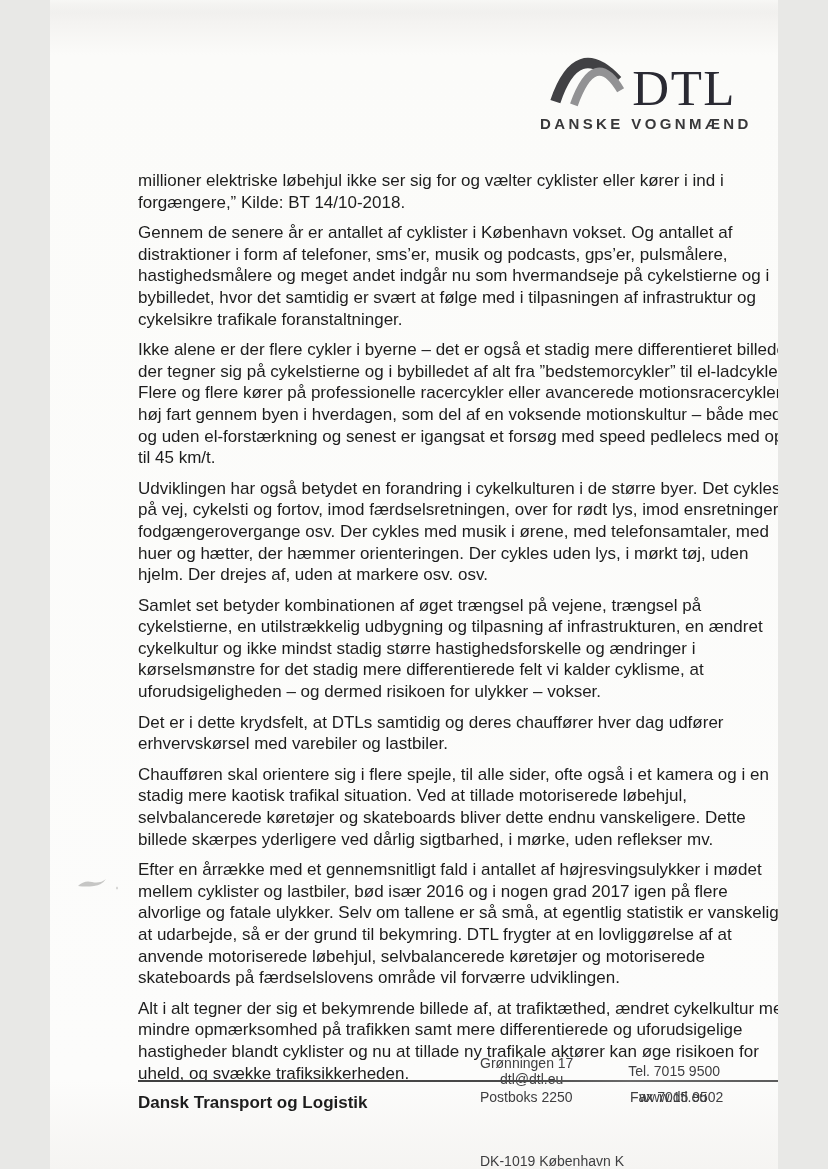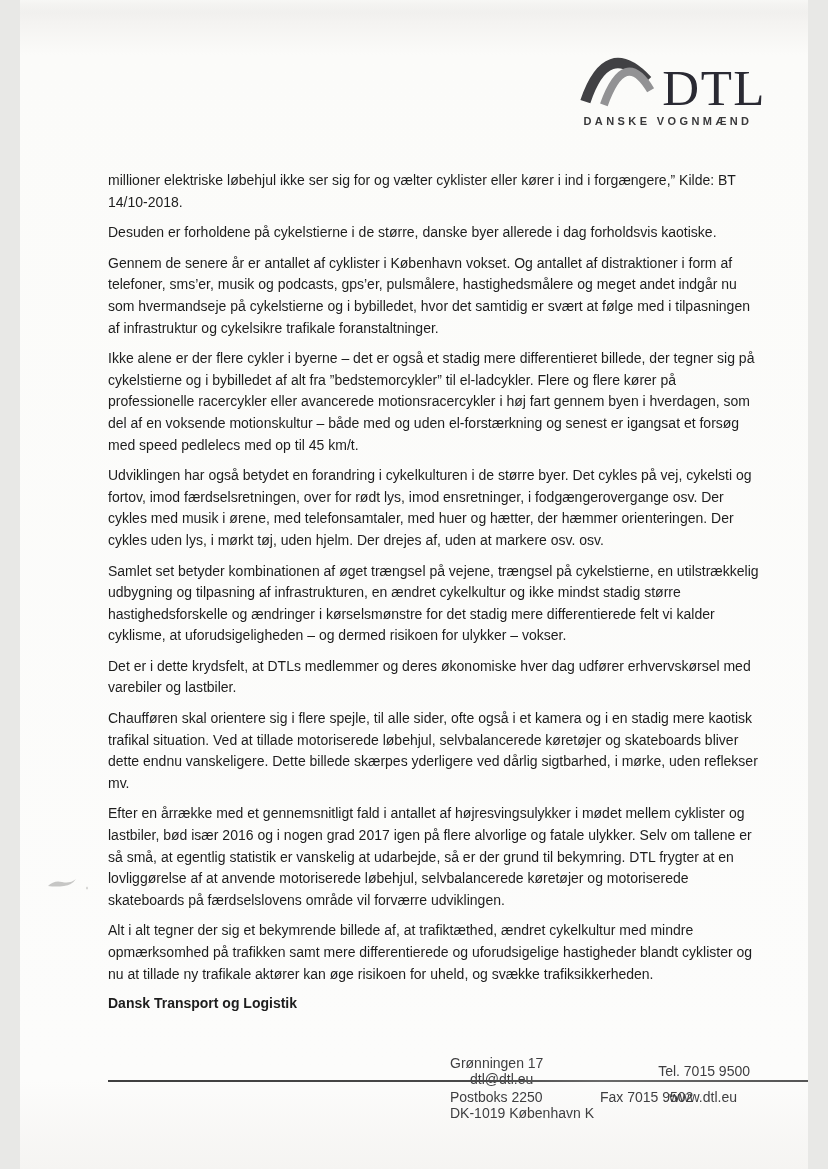--- a/index.html
+++ b/index.html
@@ -1,19 +1,19 @@
 <!DOCTYPE html>
 <html lang="da"><head>
 <meta charset="utf-8">
 <style>
   html,body { margin:0; padding:0; }
   body { background:#e8e8e6; }
   .page {
     position:relative;
-    width:788px; height:1169px;
+    width:728px; height:1169px;
     margin:0 auto;
     background:
       linear-gradient(180deg, #ecebe9 0px, #f4f3f1 22px, #fbfbf9 55px, #fcfcfb 1080px, #f5f4f2 1169px);
     overflow:hidden;
     font-family:"Liberation Sans", sans-serif;
     color:#1d1d1d;
   }
   
   .scan-edge-top {
     position:absolute; left:0; top:0; width:100%; height:14px;
@@ -30,30 +30,30 @@
   }
   .logo-arcs { width:96px; height:58px; margin-right:-6px; margin-bottom:2px; }
   .logo-dtl {
     font-family:"Liberation Serif", serif;
     font-size:51px; line-height:0.82;
     letter-spacing:1.5px;
     color:#2a2a33;
   }
   .logo-subtitle {
     margin-top:5px;
-    font-size:11px; font-weight:bold;
+    font-size:15px; font-weight:bold;
     letter-spacing:3.4px;
     color:#38383a;
     white-space:nowrap;
   }
 
   
   .body-text {
     position:absolute; left:88px; top:170px; width:655px;
-    font-size:14px; line-height:21.6px;
+    font-size:17px; line-height:21.6px;
     text-align:left;
   }
   .body-text p { margin:0 0 9px 0; }
   .body-text p.no-gap { margin-bottom:8px; }
   .signature { margin:0;font-weight:bold; }
 
   
   .smudge { position:absolute; left:26px; top:870px; opacity:.55; filter:blur(.6px); }
 
   
@@ -61,21 +61,21 @@
     position:absolute; left:88px; top:1080px; width:704px; height:2px;
     background:linear-gradient(90deg,#3f3f3f 0%, #4a4a4a 55%, #6a6a6a 70%, #555 100%);
   }
   .f {
     position:absolute; font-size:14px; line-height:15px; color:#3e3e40;
     white-space:nowrap;
   }
   .f-addr1 { left:430px; top:1056px; }
   .f-email { left:418px; top:1072px;margin-left:32px; }
   .f-addr2 { left:430px; top:1090px; }
-  .f-addr3 { left:430px; top:1106px; }
+  .f-addr3 { left:430px; top:1154px; }
   .f-fax   { left:580px; top:1090px; }
   .f-tel   { right:58px; top:1020px;margin-top:44px; }
   .f-web   { right:71px; top:1090px;text-align:center; }
 </style>
 </head>
 <body>
 
 <div class="page">
 
   <div class="scan-edge-top"></div>
@@ -86,26 +86,25 @@
         <path d="M 7 64 Q 34 -16 84 38" stroke-width="13" fill="none" stroke="#414144"></path>
         <path d="M 30 68 Q 56 -4 88 50" stroke-width="10" fill="none" stroke="#929294"></path>
       </svg>
       <span class="logo-dtl">DTL</span>
     </div>
     <div class="logo-subtitle">DANSKE VOGNMÆND</div>
   </div>
 
   <div class="body-text">
     <p>millioner elektriske løbehjul ikke ser sig for og vælter cyklister eller kører i ind i forgængere,” Kilde: BT 14/10-2018.</p>
-    <p>Desuden er forholdene på cykelstierne i de større, danske byer allerede i dag forholdsvis kaotiske.</p>
     <p>Gennem de senere år er antallet af cyklister i København vokset. Og antallet af distraktioner i form af telefoner, sms’er, musik og podcasts, gps’er, pulsmålere, hastighedsmålere og meget andet indgår nu som hvermandseje på cykelstierne og i bybilledet, hvor det samtidig er svært at følge med i tilpasningen af infrastruktur og cykelsikre trafikale foranstaltninger.</p>
     <p>Ikke alene er der flere cykler i byerne – det er også et stadig mere differentieret billede, der tegner sig på cykelstierne og i bybilledet af alt fra ”bedstemorcykler” til el-ladcykler. Flere og flere kører på professionelle racercykler eller avancerede motionsracercykler i høj fart gennem byen i hverdagen, som del af en voksende motionskultur – både med og uden el-forstærkning og senest er igangsat et forsøg med speed pedlelecs med op til 45 km/t.</p>
     <p>Udviklingen har også betydet en forandring i cykelkulturen i de større byer. Det cykles på vej, cykelsti og fortov, imod færdselsretningen, over for rødt lys, imod ensretninger, i fodgængerovergange osv. Der cykles med musik i ørene, med telefonsamtaler, med huer og hætter, der hæmmer orienteringen. Der cykles uden lys, i mørkt tøj, uden hjelm. Der drejes af, uden at markere osv. osv.</p>
     <p>Samlet set betyder kombinationen af øget trængsel på vejene, trængsel på cykelstierne, en utilstrækkelig udbygning og tilpasning af infrastrukturen, en ændret cykelkultur og ikke mindst stadig større hastighedsforskelle og ændringer i kørselsmønstre for det stadig mere differentierede felt vi kalder cyklisme, at uforudsigeligheden – og dermed risikoen for ulykker – vokser.</p>
-    <p>Det er i dette krydsfelt, at DTLs medlemmer og deres økonomiske hver dag udfører erhvervskørsel med varebiler og lastbiler.</p>
+    <p>Det er i dette krydsfelt, at DTLs samtidig og deres chauffører hver dag udfører erhvervskørsel med varebiler og lastbiler.</p>
     <p>Chaufføren skal orientere sig i flere spejle, til alle sider, ofte også i et kamera og i en stadig mere kaotisk trafikal situation. Ved at tillade motoriserede løbehjul, selvbalancerede køretøjer og skateboards bliver dette endnu vanskeligere. Dette billede skærpes yderligere ved dårlig sigtbarhed, i mørke, uden reflekser mv.</p>
     <p>Efter en årrække med et gennemsnitligt fald i antallet af højresvingsulykker i mødet mellem cyklister og lastbiler, bød især 2016 og i nogen grad 2017 igen på flere alvorlige og fatale ulykker. Selv om tallene er så små, at egentlig statistik er vanskelig at udarbejde, så er der grund til bekymring. DTL frygter at en lovliggørelse af at anvende motoriserede løbehjul, selvbalancerede køretøjer og motoriserede skateboards på færdselslovens område vil forværre udviklingen.</p>
     <p class="no-gap">Alt i alt tegner der sig et bekymrende billede af, at trafiktæthed, ændret cykelkultur med mindre opmærksomhed på trafikken samt mere differentierede og uforudsigelige hastigheder blandt cyklister og nu at tillade ny trafikale aktører kan øge risikoen for uheld, og svække trafiksikkerheden.</p>
     <p class="signature">Dansk Transport og Logistik</p>
   </div>
 
   <svg class="smudge" width="52" height="26" viewBox="0 0 52 26" xmlns="http://www.w3.org/2000/svg">
     <path d="M2 16 Q 8 10 16 12 Q 24 14 30 9 Q 26 15 18 16 Q 10 17 2 16 Z" fill="#9b9b99"></path>
     <path d="M40 18 q 1 -3 2 0 q -1 3 -2 0 Z" fill="#aaaaa8"></path>
   </svg>

